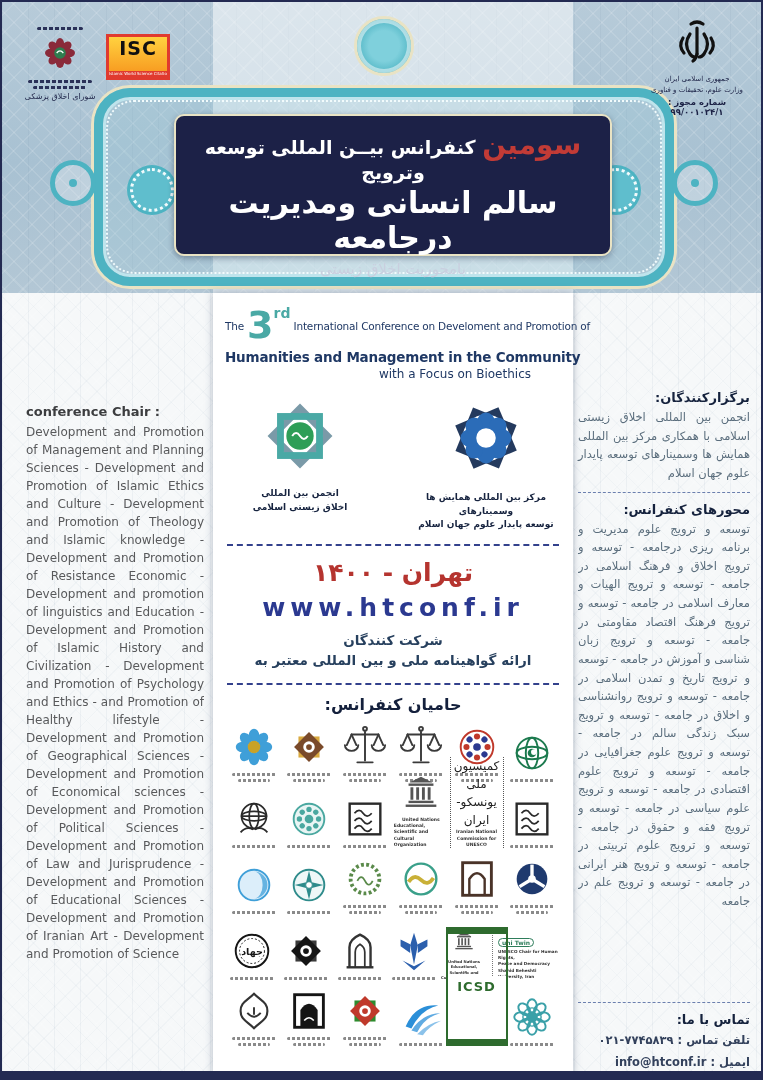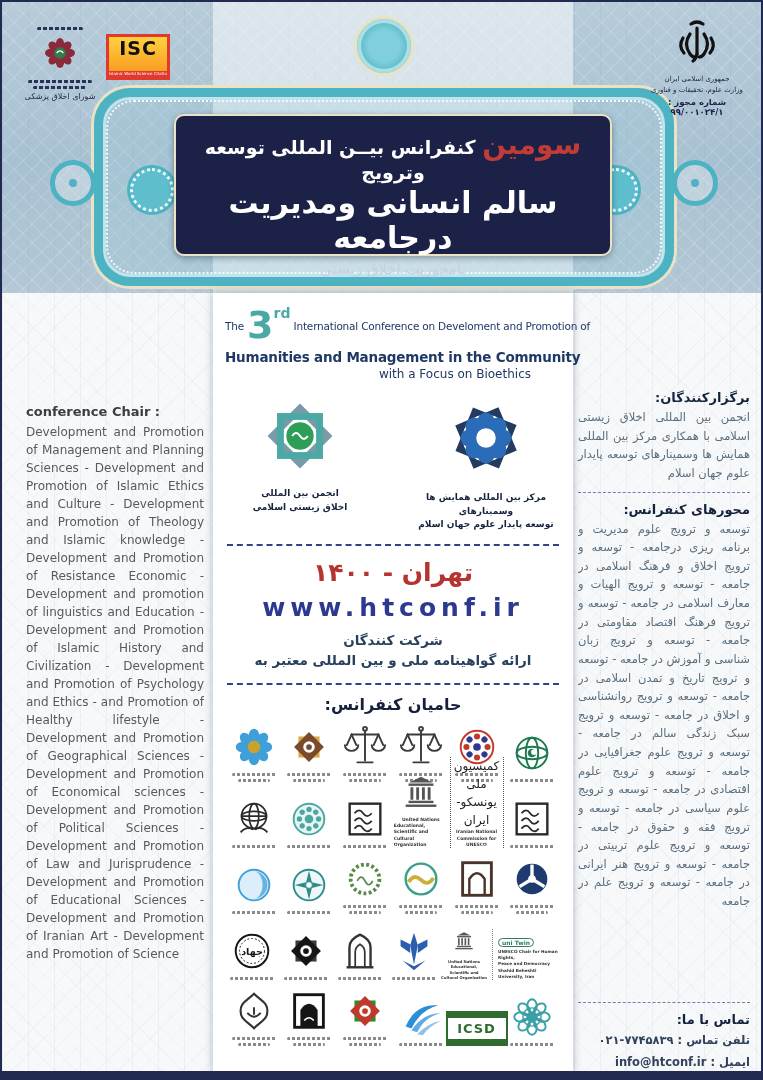--- a/index.html
+++ b/index.html
@@ -86,21 +86,21 @@
   .suptitle { font-size:16px; font-weight:800; color:#14203c; text-align:center; direction:rtl; margin:10px 0 2px; }
   .srow { display:flex; justify-content:space-evenly; align-items:flex-end; height:66px; }
   .scell { display:flex; flex-direction:column; align-items:center; justify-content:flex-end; width:54px; }
   .scell.wide { width:120px; }
   .sicon { height:46px; display:flex; align-items:center; justify-content:center; }
   .squig { height:3px; background:repeating-linear-gradient(90deg,#8a8a8a 0 3px,transparent 3px 5px);
            border-radius:2px; margin-top:3px; }
   .tb { text-align:center; border-right:1px dotted #555; border-left:1px dotted #555; padding:0 3px; }
   .tbfa { font-size:12px; color:#222; direction:rtl; line-height:1.5; }
   .tben { font-size:4.5px; color:#333; font-weight:bold; line-height:1.4; }
-  .icsdbox { width:62px; border:2px solid #2e6b2e; display:flex; flex-direction:column; }
+  .icsdbox { width:62px; border:2px solid #2e6b2e; display:flex; flex-direction:column;gap:42px; }
   .icsdstrip { height:5px; background:#2e6b2e; }
   .icsdtxt { font-size:13px; font-weight:800; color:#2e6b2e; text-align:center; letter-spacing:1px;
              padding:3px 0; background:#fff; }
   .utw { display:flex; align-items:flex-end; gap:5px; }
   .utl { text-align:center; border-right:1px dotted #777; padding-right:5px; }
   .uten { font-size:3.8px; color:#333; font-weight:bold; line-height:1.4; }
   .utbrand { font-size:6px; font-weight:800; color:#2e7d5b; border:1px solid #2e7d5b;
              border-radius:6px; padding:0 3px; display:inline-block; margin-bottom:2px; }
   .uten2 { font-size:4.2px; color:#333; font-weight:bold; line-height:1.5; text-align:left; }
 

